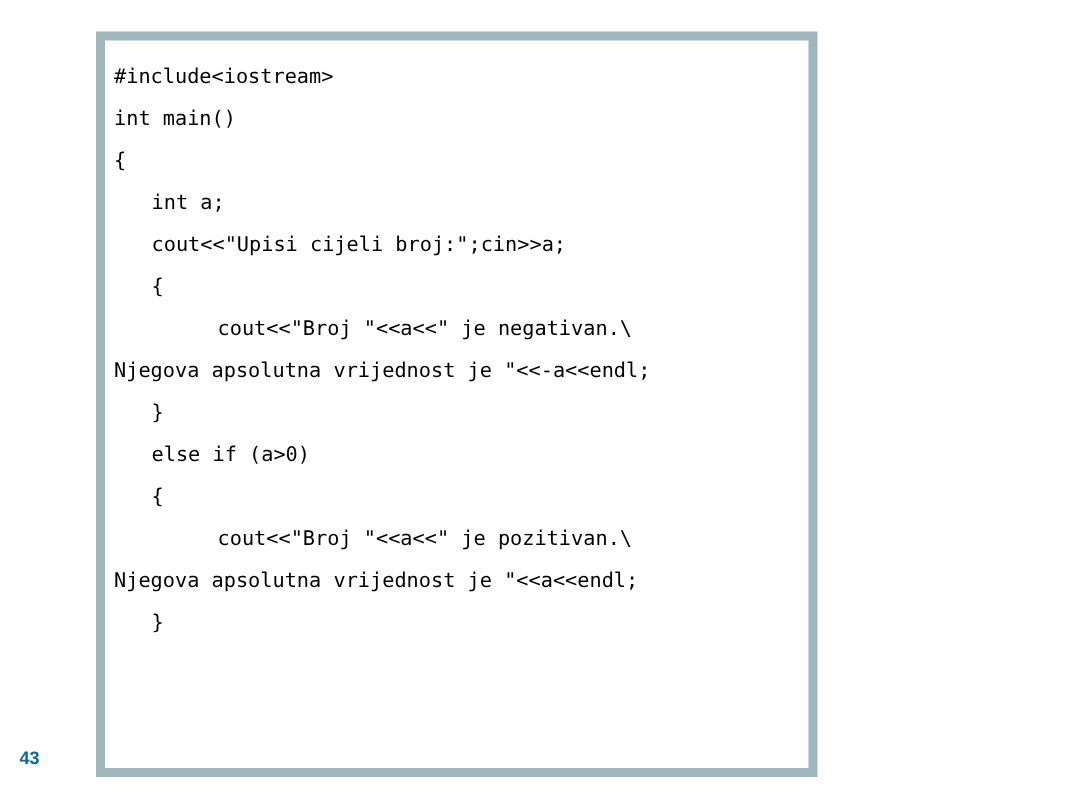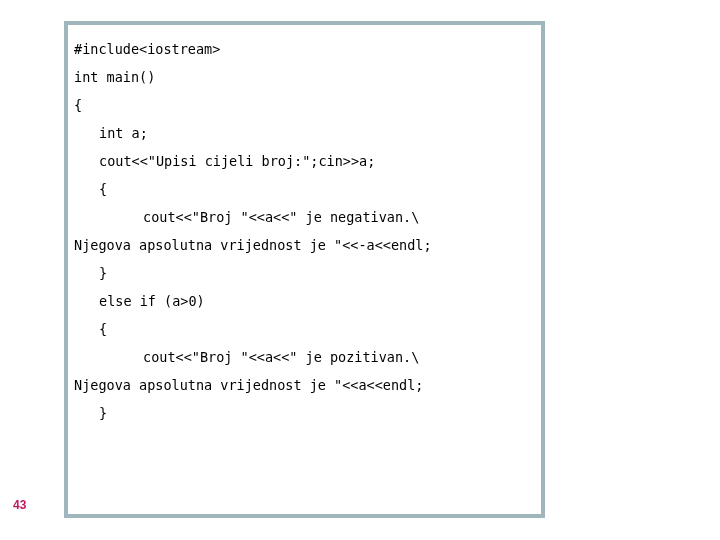--- a/index.html
+++ b/index.html
@@ -25,21 +25,21 @@
   }
 
   
   #code-box {
     position: absolute;
     left: 64px;
     top: 21px;
     width: 481px;
     height: 497px;
     box-sizing: border-box;
-    border: 4px solid #22c55e;
+    border: 6px solid #22c55e;
     background: #ffffff;
     padding: 10px 0 0 0;
     overflow: hidden;
   }
 
   .code-line {
     font-family: "DejaVu Sans Mono", "Liberation Mono", monospace;
     font-size: 13.5px;
     line-height: 28px;
     height: 28px;
@@ -55,21 +55,21 @@
   .ind-2 { padding-left: 75px; }
 
   
   #slide-number {
     position: absolute;
     left: 13px;
     top: 498px;
     font-family: "Liberation Sans", sans-serif;
     font-size: 12px;
     font-weight: bold;
-    color: #be185d;
+    color: #0369a1;
     letter-spacing: 0px;
   }
 </style>
 </head>
 <body>
 
 <div id="slide" style="background: rgb(255, 255, 255);">
 
   <div id="code-box" style="border-color: rgb(159, 182, 189); background: rgb(255, 255, 255); color: rgb(0, 0, 0);">
 

